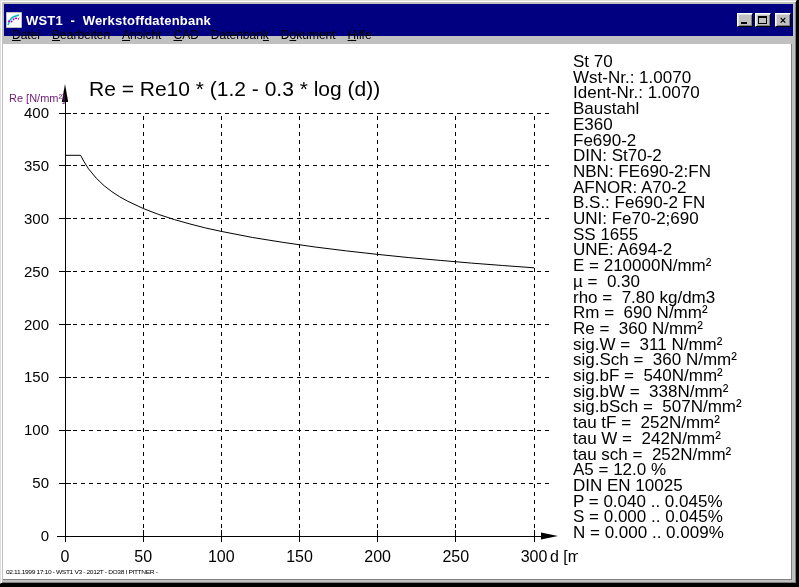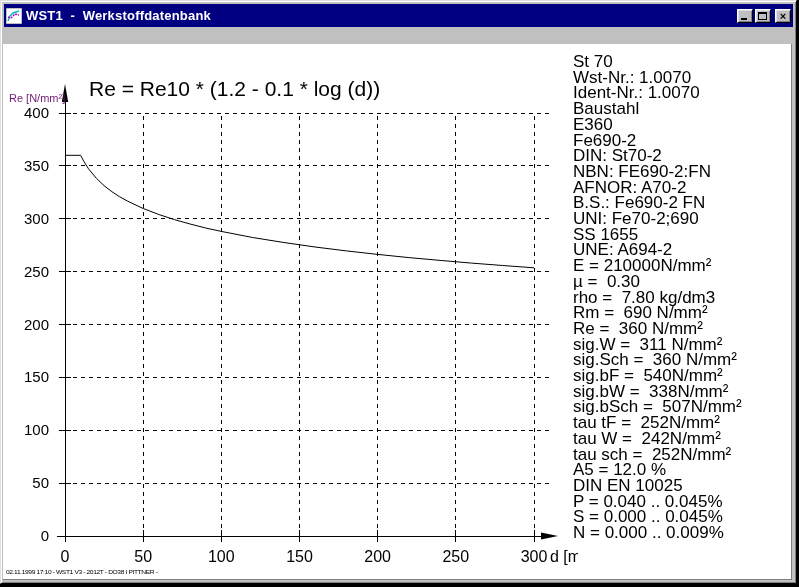--- a/index.html
+++ b/index.html
@@ -3,21 +3,21 @@
 <meta charset="utf-8">
 <style>
   * { box-sizing: border-box; margin: 0; padding: 0; }
   html,body { width:799px; height:587px; background:#000; overflow:hidden;
               font-family:"Liberation Sans", sans-serif; }
   .window { position:absolute; left:0; top:0; width:797px; height:584px;
             background:#c0c0c0;
             border:1px solid; border-color:#dfdfdf #000 #000 #dfdfdf;
             box-shadow: inset 1px 1px 0 #fff, inset -1px -1px 0 #808080; }
   
-  .titlebar { position:absolute; left:3px; top:3px; right:3px; height:23px;
+  .titlebar { position:absolute; left:3px; top:3px; right:3px; height:32px;
               background:#000080; display:flex; align-items:center; padding:0 2px; }
   .app-icon { width:16px; height:16px; margin-right:4px; flex:0 0 auto; }
   .title { color:#fff; font-size:13px; font-weight:bold; white-space:pre; flex:1;
            letter-spacing:0.2px; }
   .win-buttons { display:flex; gap:2px; align-items:center; }
   .wbtn { width:16px; height:14px; background:#c0c0c0; position:relative;
           border:1px solid; border-color:#fff #000 #000 #fff;
           box-shadow: inset 1px 1px 0 #dfdfdf, inset -1px -1px 0 #808080; }
   .wbtn.close { margin-left:2px; }
   .g-min { position:absolute; left:3px; bottom:2px; width:6px; height:2px; background:#000; }
@@ -63,20 +63,29 @@
         </div>
       <div class="wbtn">
           <span class="g-max"></span>
         </div>
       <div class="wbtn close">
           <span class="g-close">×</span>
         </div>
     </div>
   </div>
 
+  <div class="menubar" id="menubar">
+      <span class="menu-item"><u>D</u>atei</span>
+      <span class="menu-item"><u>B</u>earbeiten</span>
+      <span class="menu-item"><u>A</u>nsicht</span>
+      <span class="menu-item"><u>C</u>AD</span>
+      <span class="menu-item">Datenban<u>k</u></span>
+      <span class="menu-item">D<u>o</u>kument</span>
+      <span class="menu-item"><u>H</u>ilfe</span>
+    </div>
 
   <div class="content">
     <svg class="chart-svg" id="chart" width="575" height="536">
         <line x1="62" y1="439.125" x2="546" y2="439.125" stroke="#000" stroke-width="1" stroke-dasharray="4 4" shape-rendering="crispEdges"></line>
         <line x1="62" y1="386.25" x2="546" y2="386.25" stroke="#000" stroke-width="1" stroke-dasharray="4 4" shape-rendering="crispEdges"></line>
         <line x1="62" y1="333.375" x2="546" y2="333.375" stroke="#000" stroke-width="1" stroke-dasharray="4 4" shape-rendering="crispEdges"></line>
         <line x1="62" y1="280.5" x2="546" y2="280.5" stroke="#000" stroke-width="1" stroke-dasharray="4 4" shape-rendering="crispEdges"></line>
         <line x1="62" y1="227.625" x2="546" y2="227.625" stroke="#000" stroke-width="1" stroke-dasharray="4 4" shape-rendering="crispEdges"></line>
         <line x1="62" y1="174.74999999999994" x2="546" y2="174.74999999999994" stroke="#000" stroke-width="1" stroke-dasharray="4 4" shape-rendering="crispEdges"></line>
         <line x1="62" y1="121.87499999999994" x2="546" y2="121.87499999999994" stroke="#000" stroke-width="1" stroke-dasharray="4 4" shape-rendering="crispEdges"></line>
@@ -120,18 +129,18 @@
         <line x1="374.66666666666663" y1="486" x2="374.66666666666663" y2="498" stroke="#000" stroke-width="1" shape-rendering="crispEdges"></line>
         <text x="374.66666666666663" y="518" text-anchor="middle" font-size="16">200</text>
         <line x1="452.8333333333333" y1="486" x2="452.8333333333333" y2="498" stroke="#000" stroke-width="1" shape-rendering="crispEdges"></line>
         <text x="452.8333333333333" y="518" text-anchor="middle" font-size="16">250</text>
         <line x1="531" y1="486" x2="531" y2="498" stroke="#000" stroke-width="1" shape-rendering="crispEdges"></line>
         <text x="531" y="518" text-anchor="middle" font-size="16">300</text>
         <text x="547" y="518" text-anchor="start" font-size="16">d [mm]</text>
         <polyline points="62.0,111.3 77.6,111.3 80.8,117.3 85.5,124.8 93.3,134.2 101.1,141.7 108.9,147.7 116.7,152.8 124.5,157.1 140.2,164.5 155.8,170.5 171.4,175.6 187.1,180.0 202.7,184.0 218.3,187.4 249.6,193.5 280.9,198.5 312.1,203.0 343.4,206.9 374.7,210.4 405.9,213.6 437.2,216.4 468.5,219.1 499.7,221.5 531.0,223.8" fill="none" stroke="#000" stroke-width="1"></polyline>
       </svg>
     <div class="ylabel">Re [N/mm²]</div>
-    <div class="formula">Re = Re10 * (1.2 - 0.1 * log (d))</div>
+    <div class="formula">Re = Re10 * (1.2 - 0.3 * log (d))</div>
     <div class="props" id="props"><div>St 70</div><div>Wst-Nr.: 1.0070</div><div>Ident-Nr.: 1.0070</div><div>Baustahl</div><div>E360</div><div>Fe690-2</div><div>DIN: St70-2</div><div>NBN: FE690-2:FN</div><div>AFNOR: A70-2</div><div>B.S.: Fe690-2 FN</div><div>UNI: Fe70-2;690</div><div>SS 1655</div><div>UNE: A694-2</div><div>E = 210000N/mm²</div><div>µ =  0.30</div><div>rho =  7.80 kg/dm3</div><div>Rm =  690 N/mm²</div><div>Re =  360 N/mm²</div><div>sig.W =  311 N/mm²</div><div>sig.Sch =  360 N/mm²</div><div>sig.bF =  540N/mm²</div><div>sig.bW =  338N/mm²</div><div>sig.bSch =  507N/mm²</div><div>tau tF =  252N/mm²</div><div>tau W =  242N/mm²</div><div>tau sch =  252N/mm²</div><div>A5 = 12.0 %</div><div>DIN EN 10025</div><div>P = 0.040 .. 0.045%</div><div>S = 0.000 .. 0.045%</div><div>N = 0.000 .. 0.009%</div></div>
     <div class="statusline">02.11.1999 17:10 - WST1 V3 - 2012T - DO38 I PITTNER -</div>
   </div>
 
 </div>
 
 </body></html>

